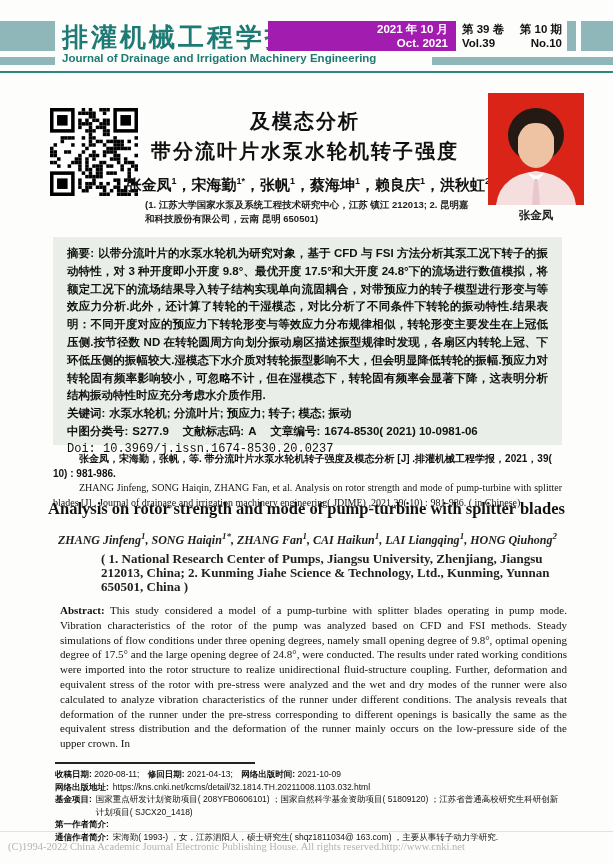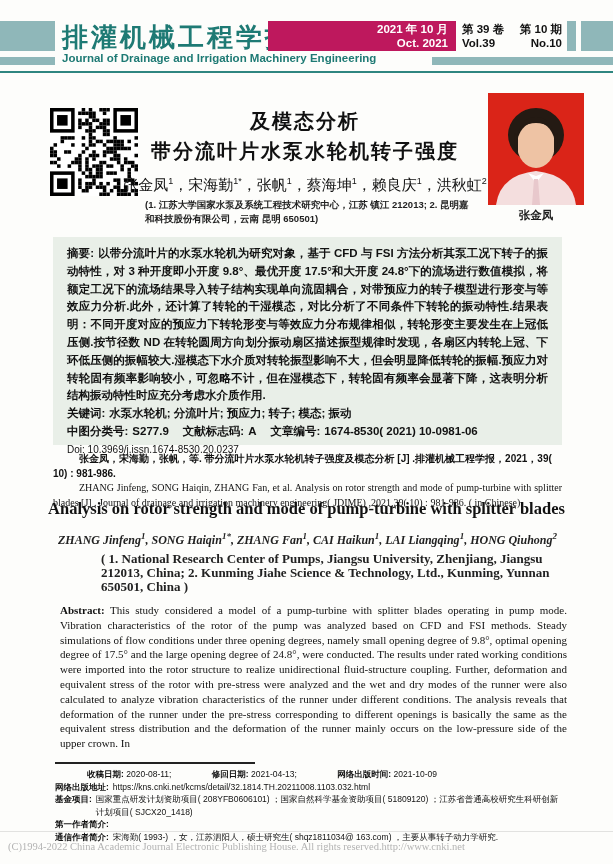--- a/index.html
+++ b/index.html
@@ -7,57 +7,57 @@
   .page {
     position:relative; width:613px; height:864px; margin:0 auto;
     background:#fdfdfb; overflow:hidden;
     font-family:"Liberation Sans", sans-serif; color:#1c1c1c;
   }
   
   .header { position:absolute; top:0; left:0; width:613px; height:80px; }
   .band-left  { position:absolute; top:21px; left:0;   width:55px;  height:30px; background:#8fb7b9; }
   .journal-cn { position:absolute; top:20px; left:62px; width:208px; font-size:26px; font-weight:bold;
                 letter-spacing:3px; color:#1e7a74; white-space:nowrap; }
-  .band-mid   { position:absolute; top:21px; left:268px; width:188px; height:30px; background:#be185d;
+  .band-mid   { position:absolute; top:21px; left:268px; width:188px; height:30px; background:#a21caf;
                 color:#ffffff; font-weight:bold; font-size:11.5px; line-height:14px;
                 text-align:right; padding:1px 8px 0 0; }
   .vol-panel  { position:absolute; top:21px; left:462px; width:100px; height:30px;
                 color:#111; font-weight:bold; font-size:11.5px; line-height:14px; padding-top:1px; }
   .vol-panel .r1 { display:flex; justify-content:space-between; }
   .vol-panel .r2 { display:flex; justify-content:space-between; }
   .band-sliver{ position:absolute; top:21px; left:567px; width:9px; height:30px; background:#8fb7b9; }
   .band-right { position:absolute; top:21px; left:581px; width:32px; height:30px; background:#8fb7b9; }
   .bar-left   { position:absolute; top:57px; left:0; width:55px; height:8px; background:#8fb7b9; }
   .journal-en { position:absolute; top:52px; left:62px; font-size:11.5px; font-weight:bold; color:#1e7a74; white-space:nowrap; }
   .bar-right  { position:absolute; top:57px; left:432px; width:181px; height:8px; background:#8fb7b9; }
   .header-rule{ position:absolute; top:71px; left:0; width:613px; height:2px; background:#2f8680; }
 
   
   .title-section { position:absolute; top:88px; left:0; width:613px; height:148px; }
   .qr { position:absolute; top:20px; left:50px; width:88px; height:88px; }
   .article-title { position:absolute; top:18px; left:140px; width:330px; text-align:center;
                    font-size:20px; font-weight:bold; letter-spacing:2px; line-height:30px; color:#111; }
-  .authors-cn { position:absolute; top:88px; left:120px; width:370px; text-align:center;
-                font-size:15px; font-weight:normal; color:#111; }
+  .authors-cn { position:absolute; top:88px; left:120px; width:370px; text-align:right;
+                font-size:15px; font-weight:bold; color:#111; }
   .authors-cn sup, .authors-en sup { font-size:9px; }
   .affil-cn { position:absolute; top:110px; left:145px; width:330px;
               font-size:9.5px; line-height:14px; color:#222; font-weight:600; }
   .photo { position:absolute; top:5px; left:488px; width:96px; height:112px; }
   .photo-caption { position:absolute; top:120px; left:488px; width:96px; text-align:center;
                    font-size:11.5px; font-weight:bold; }
 
   
   .abstract-box { position:absolute; top:237px; left:53px; width:509px; height:208px;
                   background:#e9efe8; padding:8px 14px 6px 14px; }
   .abs-para { font-size:11.5px; line-height:17.8px; font-weight:600; text-align:justify; color:#111; }
   .abs-label { font-weight:bold; margin-right:4px; }
   .kv-line { font-size:11.5px; line-height:17.8px; font-weight:600; color:#111; }
   .kv-line b { margin-right:4px; }
   .kv-line .gap { display:inline-block; width:14px; }
-  .doi-line { font-family:Liberation Sans, sans-serif; font-weight:normal; font-size:10px; line-height:17.8px; color:#111; }
+  .doi-line { font-family:Liberation Mono, monospace; font-weight:normal; font-size:12px; line-height:17.8px; color:#111; }
 
   
   .citation { position:absolute; top:452px; left:53px; width:509px; font-size:10px; line-height:14.5px; color:#111; }
   .cite-cn { font-weight:bold; text-indent:26px; }
   .cite-en { font-family:"Liberation Serif", serif; font-weight:normal; text-indent:26px; text-align:justify; }
 
   
   .en-title { position:absolute; top:499px; left:30px; width:553px; text-align:center;
               font-family:"Liberation Serif", serif; font-size:16.5px; font-weight:bold; color:#111; }
   .authors-en { position:absolute; top:531px; left:55px; width:505px; text-align:center;
@@ -69,21 +69,21 @@
                  text-align:justify; color:#111; }
   .en-abstract b { font-family:"Liberation Serif", serif; }
 
   
   .footnote-area { position:absolute; top:760px; left:0; width:613px; height:78px; background:#fdfdfb; }
   .fn-rule { position:absolute; top:2px; left:55px; width:200px; height:2px; background:#222; }
   .fn-lines { position:absolute; top:8px; left:55px; width:510px; font-size:8.5px; line-height:12.5px; color:#111; }
   .fn-lines b { font-weight:bold; }
   .fn-flex { display:flex; }
   .fn-flex b { white-space:nowrap; margin-right:4px; }
-  .fn-pair { margin-right:6px;margin-left:32px; }
+  .fn-pair { margin-right:6px; }
 
   .bottom-rule { position:absolute; top:831px; left:0; width:613px; height:1px; background:#e2e2e0; }
   .copyright { position:absolute; top:841px; left:8px; width:600px; color:#b3b3b3; font-size:10.5px;
                font-family:"Liberation Serif", serif; }
   .copyright .url { }
 </style>
 </head>
 <body>
 
 <div class="page">

